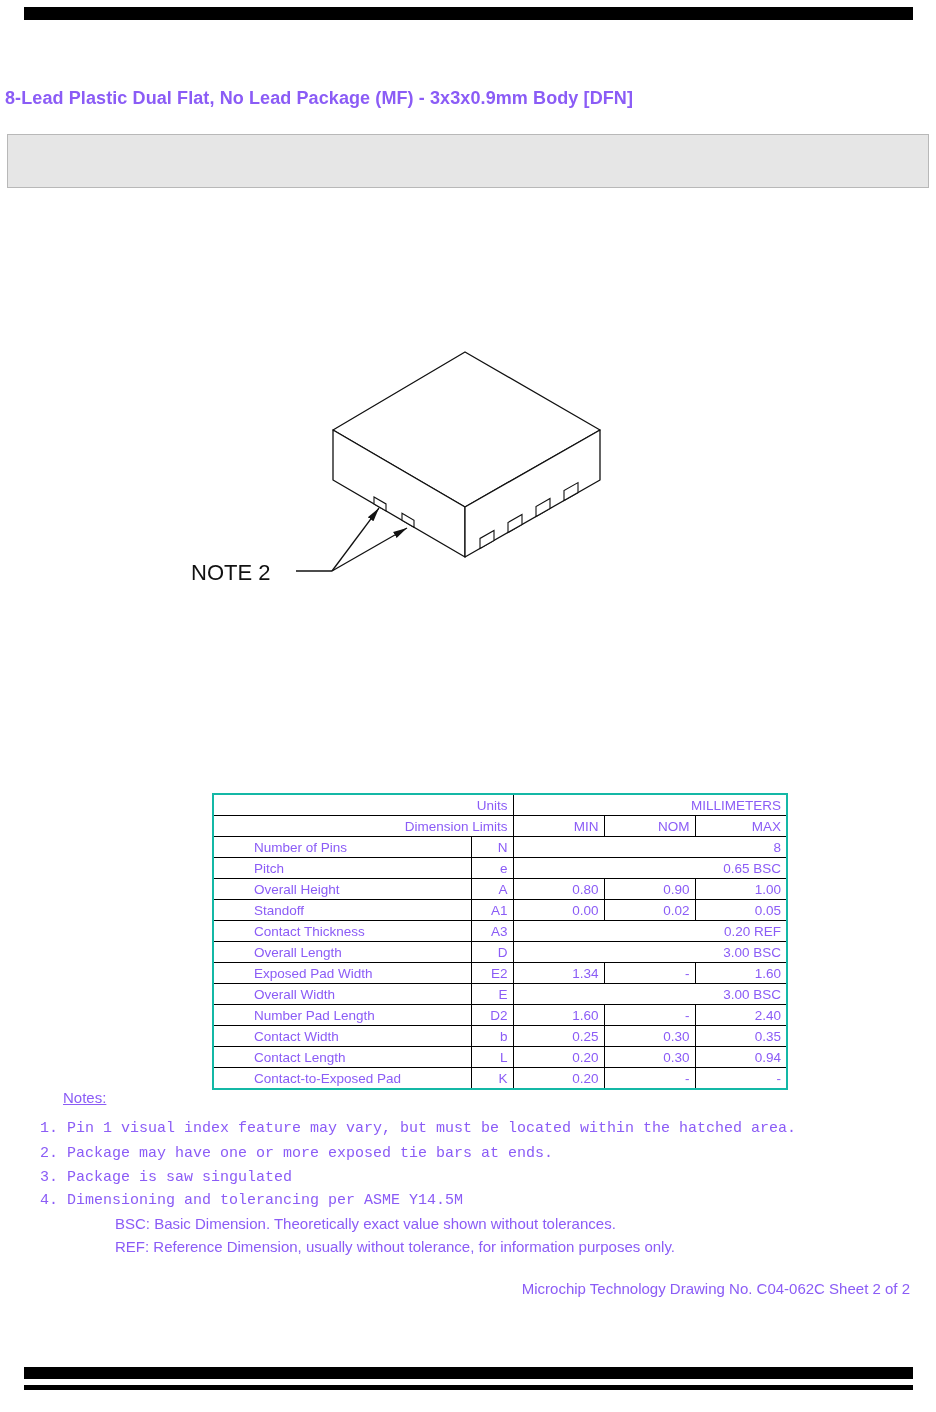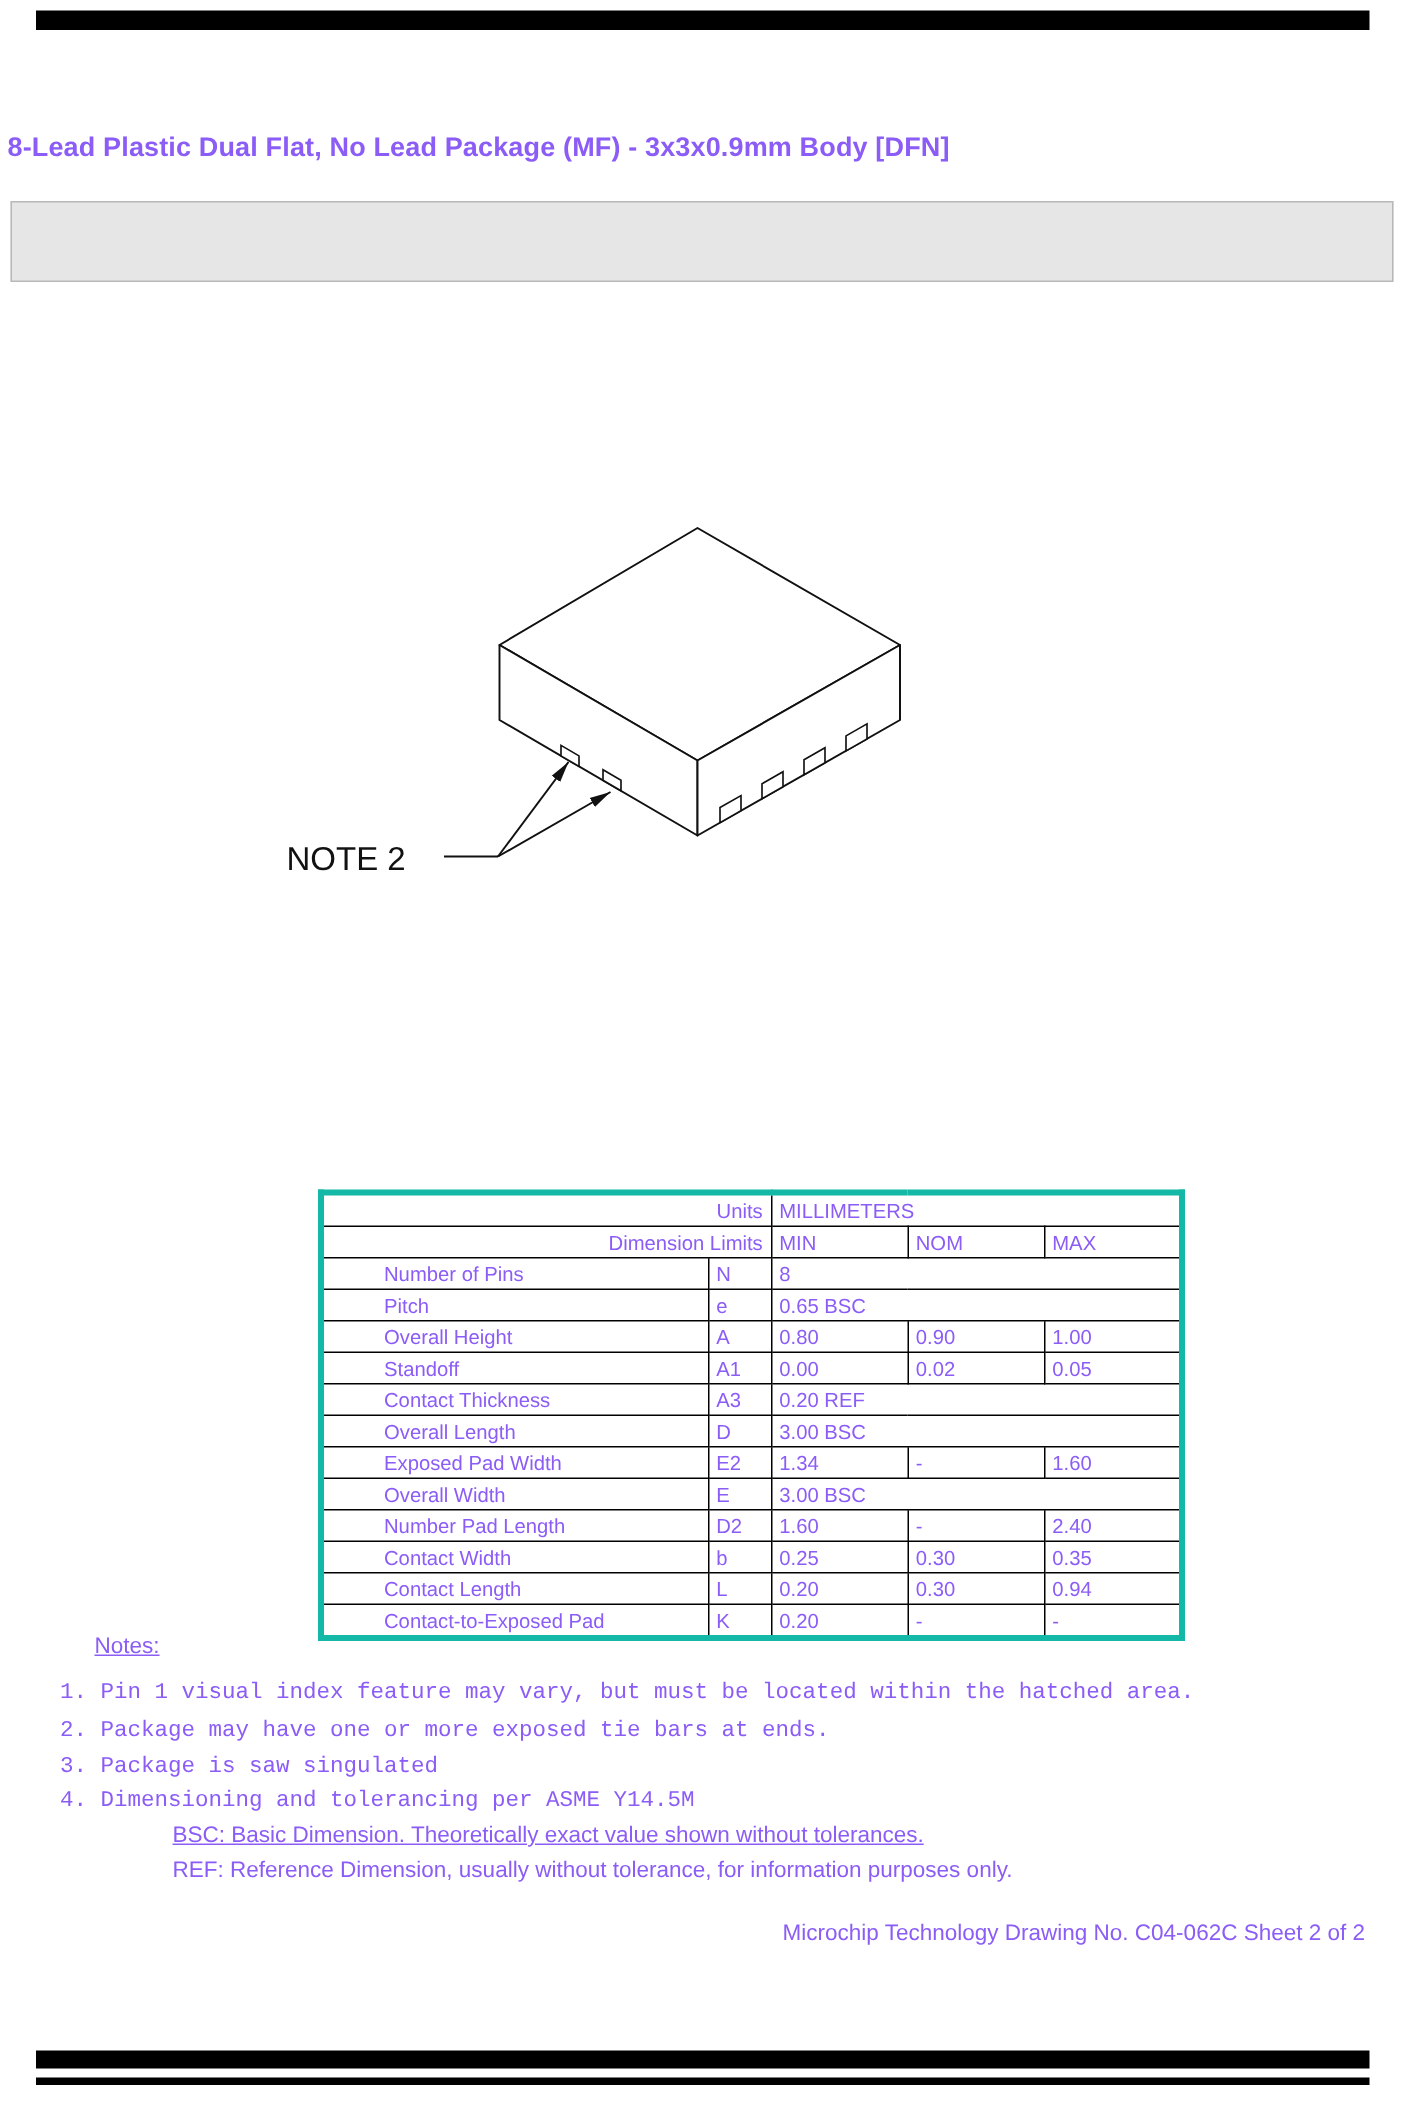--- a/index.html
+++ b/index.html
@@ -19,38 +19,38 @@
   .gray-box {
     position:absolute; left:7px; top:134px; width:920px; height:52px;
     background:#e6e6e6; border:1px solid #b8b8b8;
   }
 
   .drawing-wrap { position:absolute; left:180px; top:340px; width:445px; height:260px; }
 
   .dim-table {
     position:absolute; left:212px; top:793px;
     border-collapse:collapse; table-layout:fixed;
-    border:4px solid #14b8a6; font-size:13.5px;
+    border:2px solid #14b8a6; font-size:13.5px;
   }
   .dim-table td {
     border:1px solid #000; height:20px; padding:0 5px;
     white-space:nowrap; overflow:hidden;
   }
   .dim-table td.left   { text-align:left;padding-left:40px; }
-  .dim-table td.center { text-align:left; }
+  .dim-table td.center { text-align:right; }
   .dim-table td.right  { text-align:right; }
 
   .notes-heading { position:absolute; left:63px;  top:1089px; font-size:15px;text-decoration:underline; }
   .note-line     { position:absolute; left:40px;  font-size:15px; white-space:nowrap;font-family:Liberation Mono, monospace; }
   .note-1 { top:1120px; }
   .note-2 { top:1145px; }
   .note-3 { top:1169px; }
   .note-4 { top:1192px; }
   .note-sub      { position:absolute; left:115px; font-size:15px; white-space:nowrap; }
-  .sub-1 { top:1215px;text-decoration:underline; }
+  .sub-1 { top:1215px; }
   .sub-2 { top:1238px; }
 
   .footer {
     position:absolute; right:26px; top:1280px;
     font-size:15px; white-space:nowrap; text-align:right;
   }
 </style>
 </head>
 <body>
 

